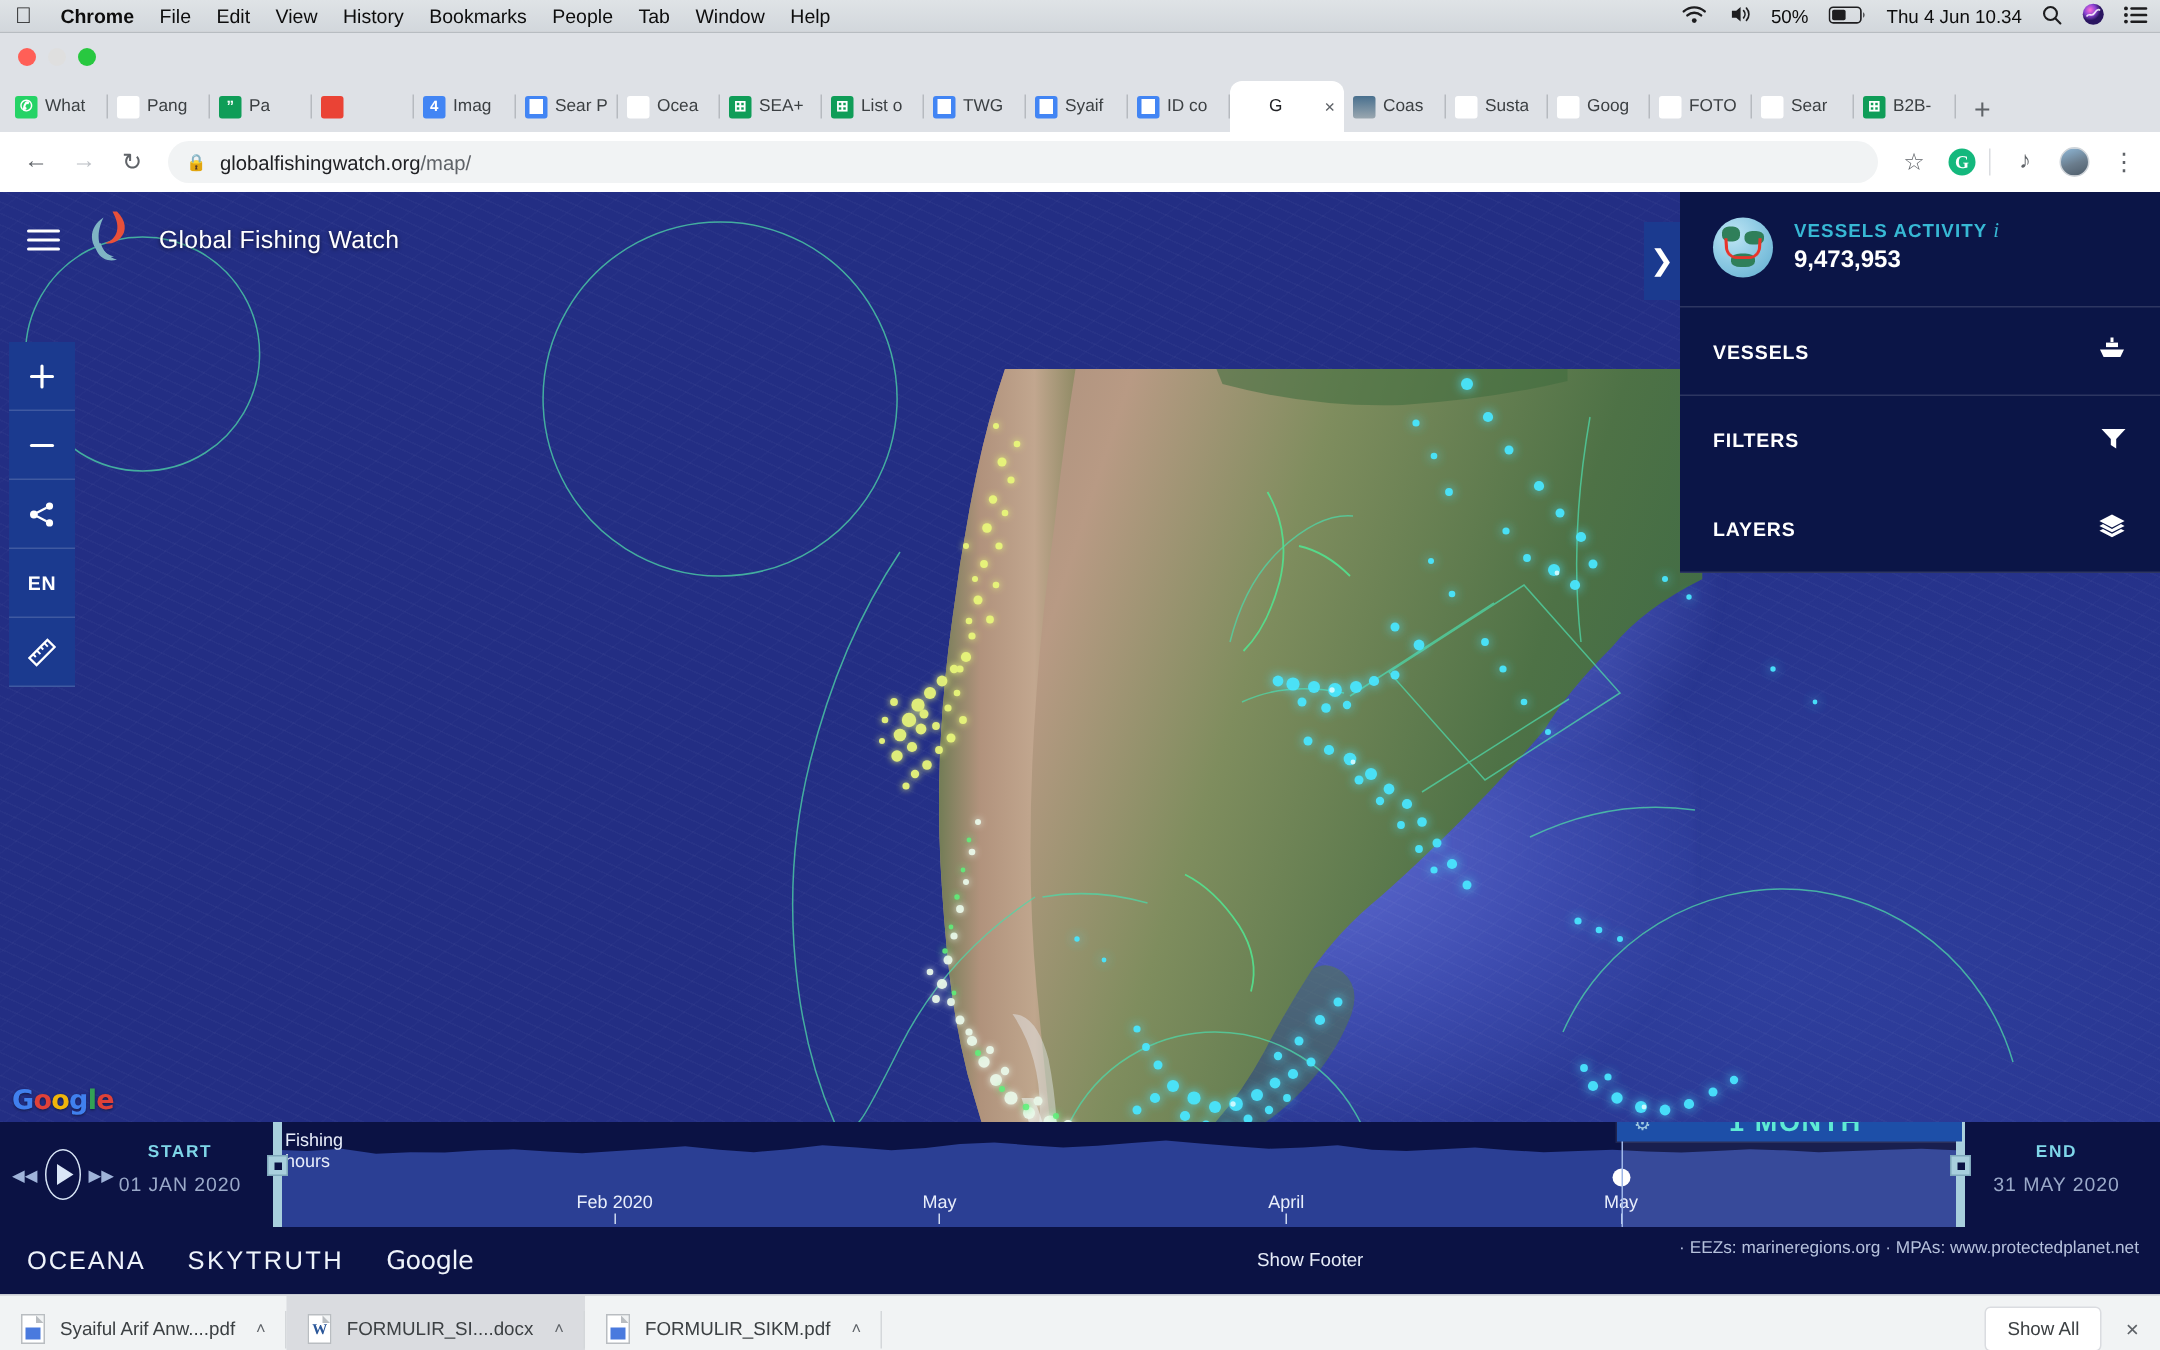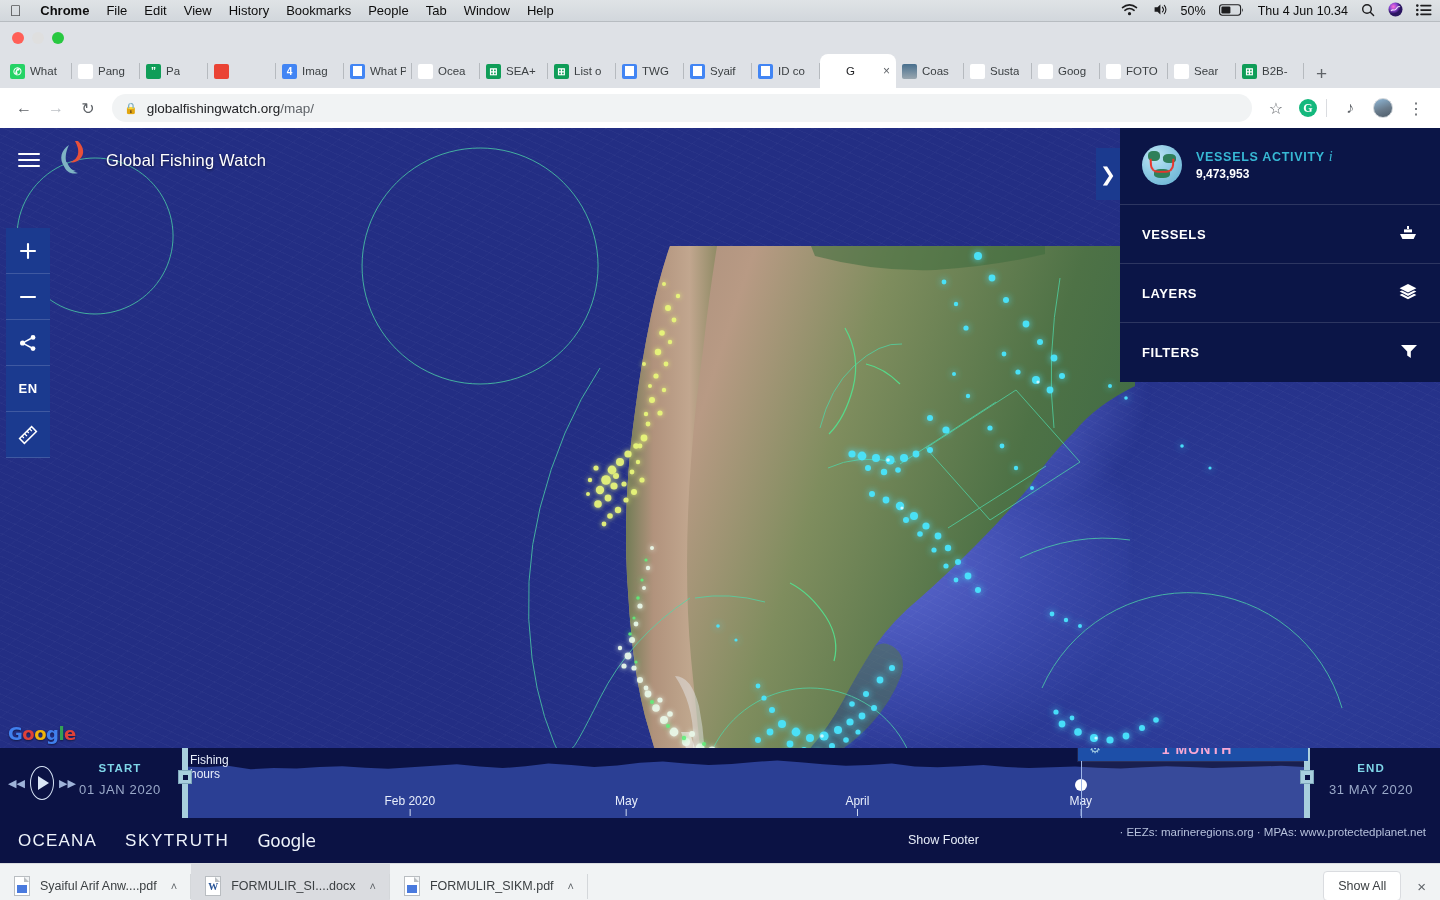--- a/index.html
+++ b/index.html
@@ -194,21 +194,21 @@
   #globe-ic .cont {position:absolute; background:#2f7f5a; border-radius:40%;}
   #globe-ic .net {
     position:absolute; left:8px; top:14px; width:24px; height:14px;
     border:2.5px solid #e8342b; border-top:none;
     border-radius:0 0 8px 8px; transform:perspective(20px) rotateX(-6deg);
   }
   .sb-act-label { color:#37b8d4; font-size:12.5px; font-weight:bold;
      letter-spacing:.7px; }
   .sb-act-label i { font-family:"Liberation Serif",serif; font-size:14px;
      font-style:italic; font-weight:normal; margin-left:4px;}
-  .sb-act-num { font-size:12px; font-weight:bold; margin-top:2px; }
+  .sb-act-num { font-size:16px; font-weight:bold; margin-top:2px; }
   .sb-row {
     height:59px; display:flex; align-items:center; justify-content:space-between;
     padding:0 22px; border-bottom:1px solid rgba(255,255,255,.14);
     font-size:13px; font-weight:bold; letter-spacing:.6px; cursor:pointer;
   }
   .sb-row .sb-ic { font-size:15px; color:#fff; }
 
   
   #gmark { position:absolute; left:8px; bottom:4px; z-index:5;
     font-size:18px; font-weight:bold; letter-spacing:-.5px;
@@ -254,33 +254,33 @@
      background:#fff; top:31px; transform:translateX(-50%);}
   #tl-now { position:absolute; top:0; bottom:0; width:1px; background:#9fb7e8; }
 
   
   #month-pill {
     position:absolute; left:1078px; top:-12px; width:230px; height:25px;
     background:#1d4fa8; display:flex; align-items:center; z-index:9;
     box-shadow:0 0 0 1px rgba(255,255,255,.08);
   }
   #month-pill .gear { width:34px; text-align:center; color:#9fc8e0; font-size:13px;}
-  #month-pill .mlabel { flex:1; text-align:center; font-size:14px;
-    font-weight:bold; letter-spacing:1.1px; color:#f9a8d4; padding-right:26px;}
+  #month-pill .mlabel { flex:1; text-align:center; font-size:18px;
+    font-weight:bold; letter-spacing:1.1px; color:#5eead4; padding-right:26px;}
 
   
   #footer {
     position:relative; width:1440px; height:45px; background:#0b1244;
     color:#fff; display:flex; align-items:center;
   }
   #f-logos { display:flex; align-items:center; gap:28px; padding-left:18px; }
   .f-logo { font-size:17px; letter-spacing:1.2px; color:#eef3fb; }
   .f-logo.skytruth { letter-spacing:1.6px; font-weight:300; }
   .f-logo.goog { font-family:"DejaVu Sans",sans-serif; letter-spacing:-.3px;}
-  #f-show { position:absolute; left:908px; top:15px; font-size:12.5px; color:#e6ecf8;}
+  #f-show { position:absolute; left:838px; top:15px; font-size:12.5px; color:#e6ecf8;}
   #f-attrib { position:absolute; right:14px; top:7px; text-align:right;
     font-size:11.5px; color:#b6c1dc; line-height:15px;}
 
   
   #shelf {
     width:1440px; height:45px; background:#f1f3f4; border-top:1px solid #dadce0;
     display:flex; align-items:center; position:relative;
   }
   .dl {
     display:flex; align-items:center; gap:10px; height:45px; padding:0 14px;
@@ -405,21 +405,21 @@
       <div class="tab">
         <span class="fav fv-rec"></span>
         <span class="lbl"></span>
       </div>
       <div class="tab">
         <span class="fav fv-cal">4</span>
         <span class="lbl">Imag</span>
       </div>
       <div class="tab">
         <span class="fav fv-docs"></span>
-        <span class="lbl">What P</span>
+        <span class="lbl">Sear P</span>
       </div>
       <div class="tab">
         <span class="fav fv-ocean">◔</span>
         <span class="lbl">Ocea</span>
       </div>
       <div class="tab">
         <span class="fav fv-sheets">⊞</span>
         <span class="lbl">SEA+</span>
       </div>
       <div class="tab">
@@ -837,40 +837,40 @@
     <div class="sb-row">
       <span>VESSELS</span>
       <span class="sb-ic">
         <svg width="20" height="16" viewBox="0 0 20 16">
             <path d="M2 9h16l-2.4 5H4.4z" fill="#fff"></path>
             <rect x="6" y="4.4" width="8" height="3" fill="#fff"></rect>
             <rect x="9" y="1" width="2" height="3" fill="#fff"></rect>
           </svg>
       </span>
     </div>
+    <div class="sb-row" style="border-bottom:none">
+      <span>FILTERS</span>
+      <span class="sb-ic">
+        <svg width="18" height="16" viewBox="0 0 18 16">
+            <path d="M1 2h16l-6.2 6.6V15L7.2 12.6V8.6z" fill="#fff"></path>
+          </svg>
+      </span>
+    </div>
     <div class="sb-row">
       <span>LAYERS</span>
       <span class="sb-ic">
         <svg width="20" height="17" viewBox="0 0 20 17">
             <g fill="#fff">
               <path d="M10 1 1.6 5.3 10 9.6 18.4 5.3z"></path>
               <path d="M1.6 8.6 10 12.9l8.4-4.3 -2.4-1.2L10 10.6 4 7.4z"></path>
               <path d="M1.6 11.9 10 16.2l8.4-4.3 -2.4-1.2L10 13.9 4 10.7z"></path>
             </g>
           </svg>
       </span>
     </div>
-    <div class="sb-row" style="border-bottom:none">
-      <span>FILTERS</span>
-      <span class="sb-ic">
-        <svg width="18" height="16" viewBox="0 0 18 16">
-            <path d="M1 2h16l-6.2 6.6V15L7.2 12.6V8.6z" fill="#fff"></path>
-          </svg>
-      </span>
-    </div>
   </div>
 </div>
 
 <div id="timeline">
   <div id="tl-play">
     <span class="tl-arrow">◀◀</span>
     <span class="play-circle">
         <span class="play-tri"></span>
       </span>
     <span class="tl-arrow">▶▶</span>

